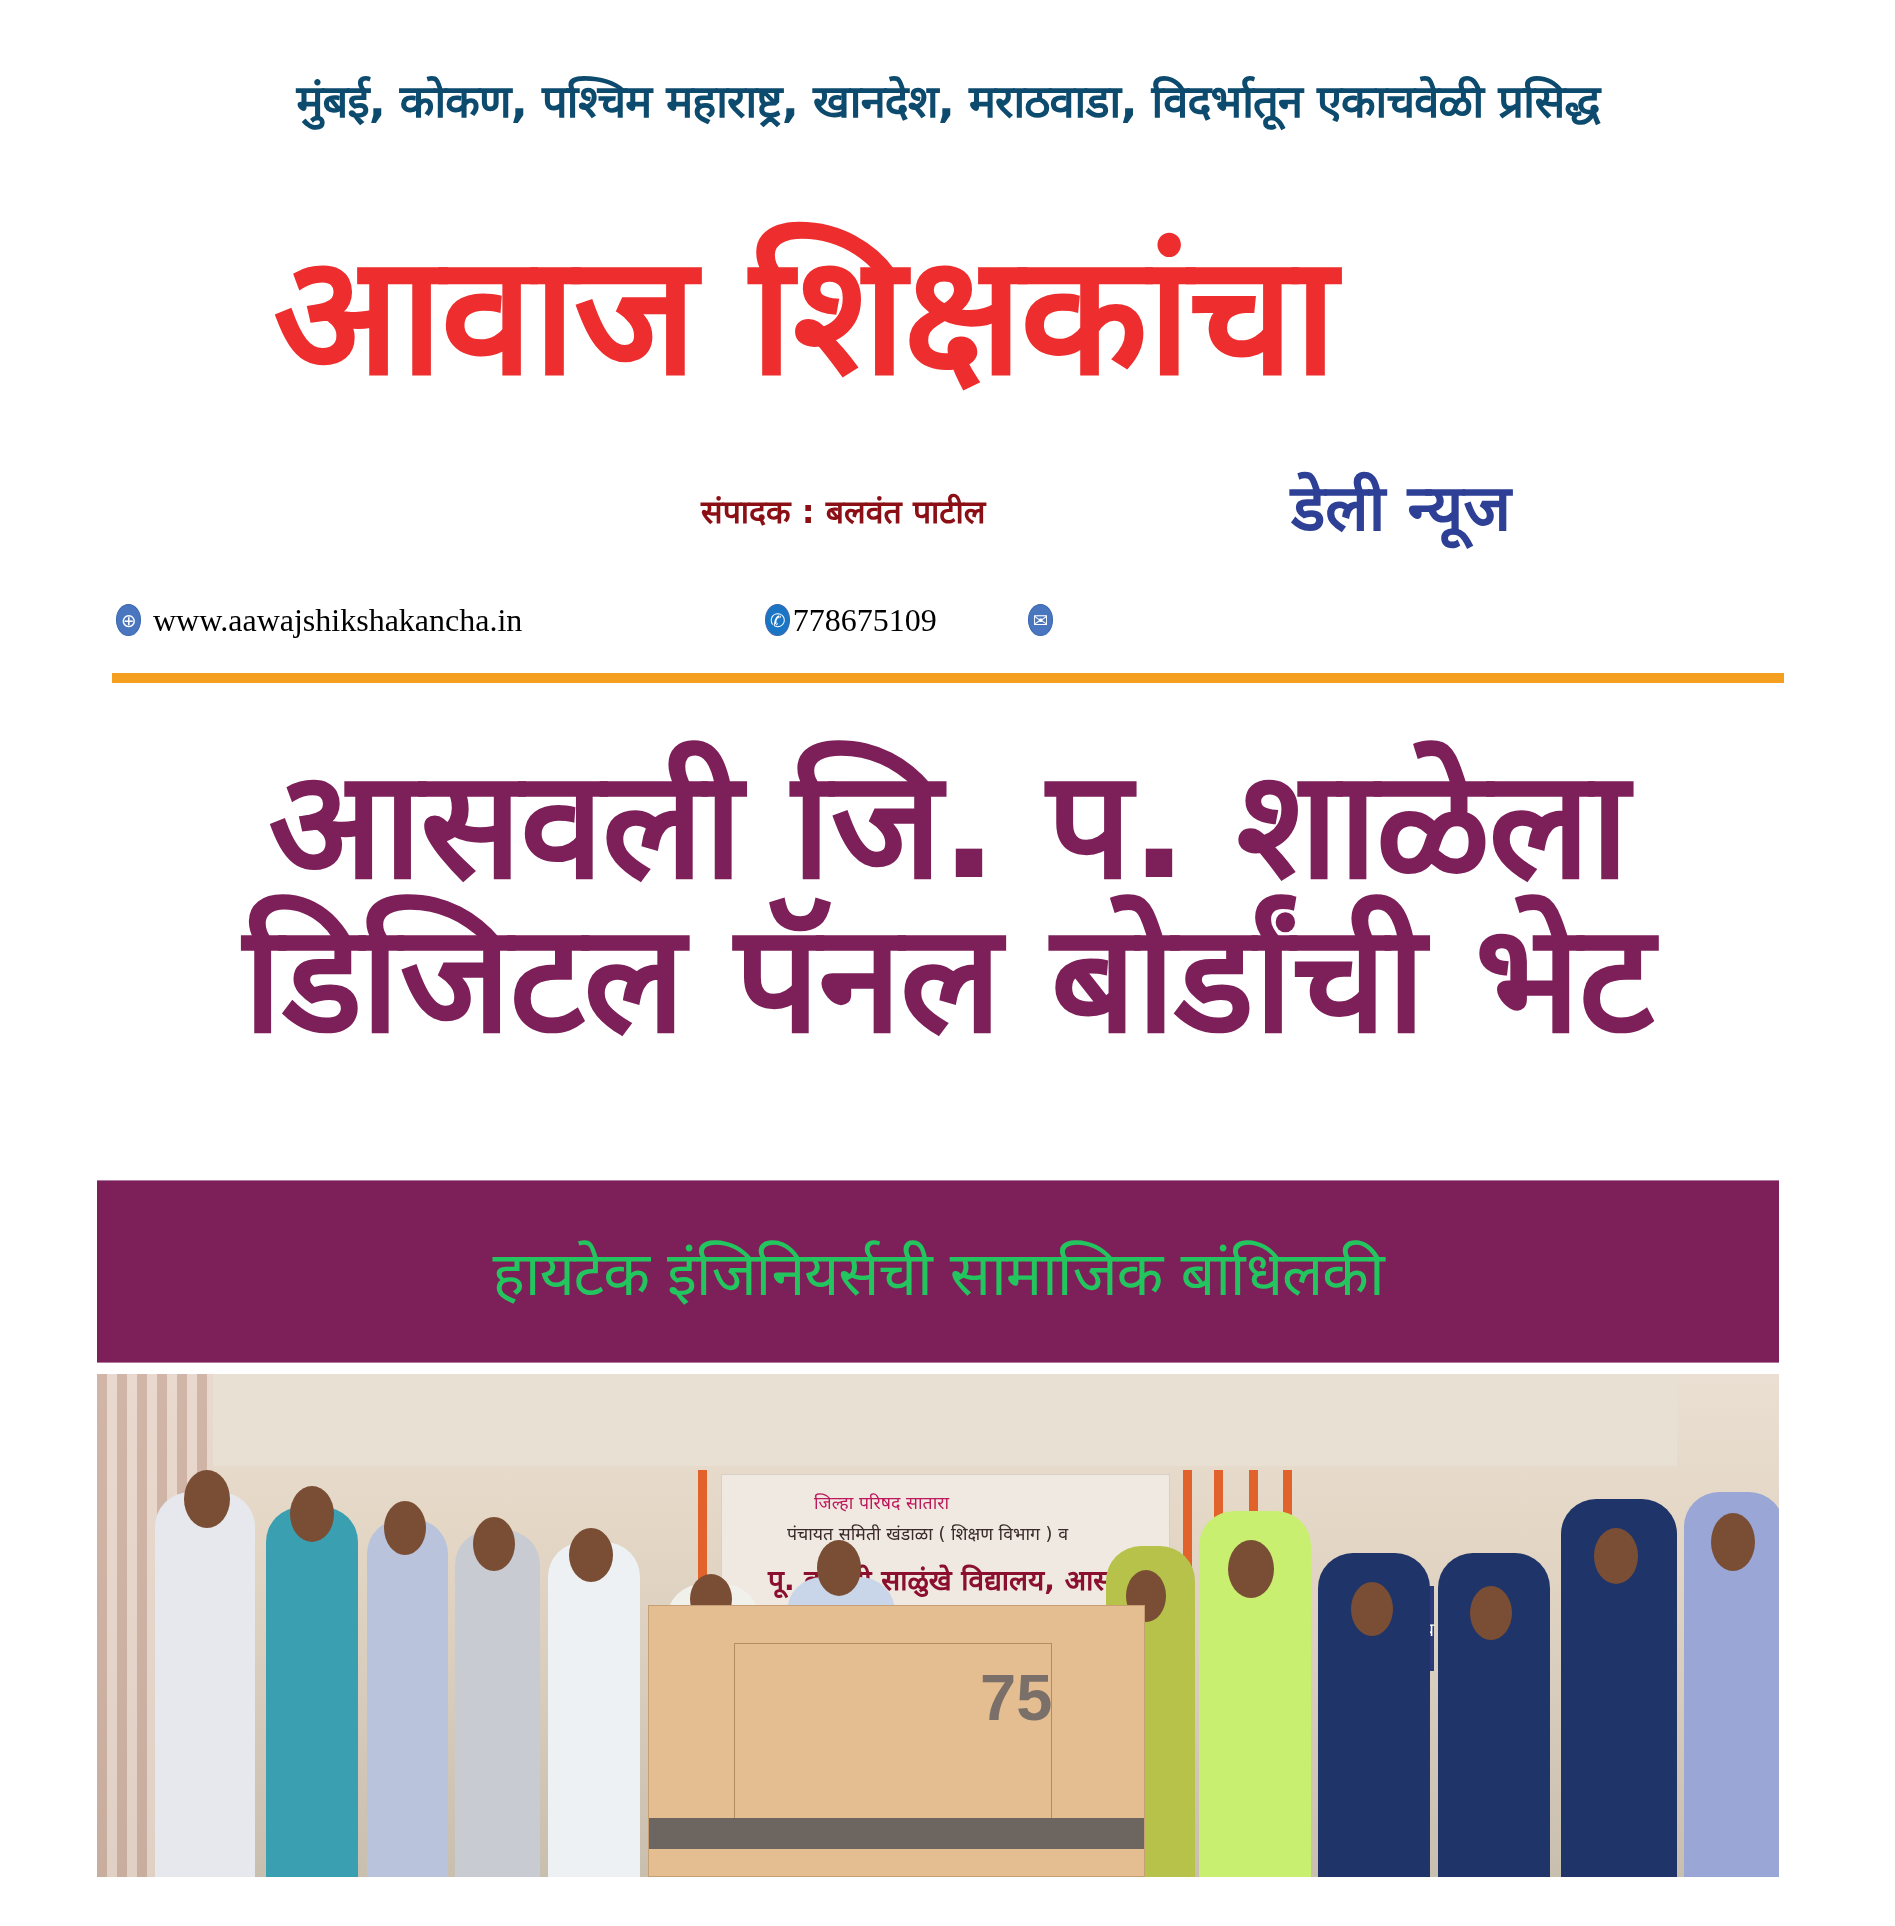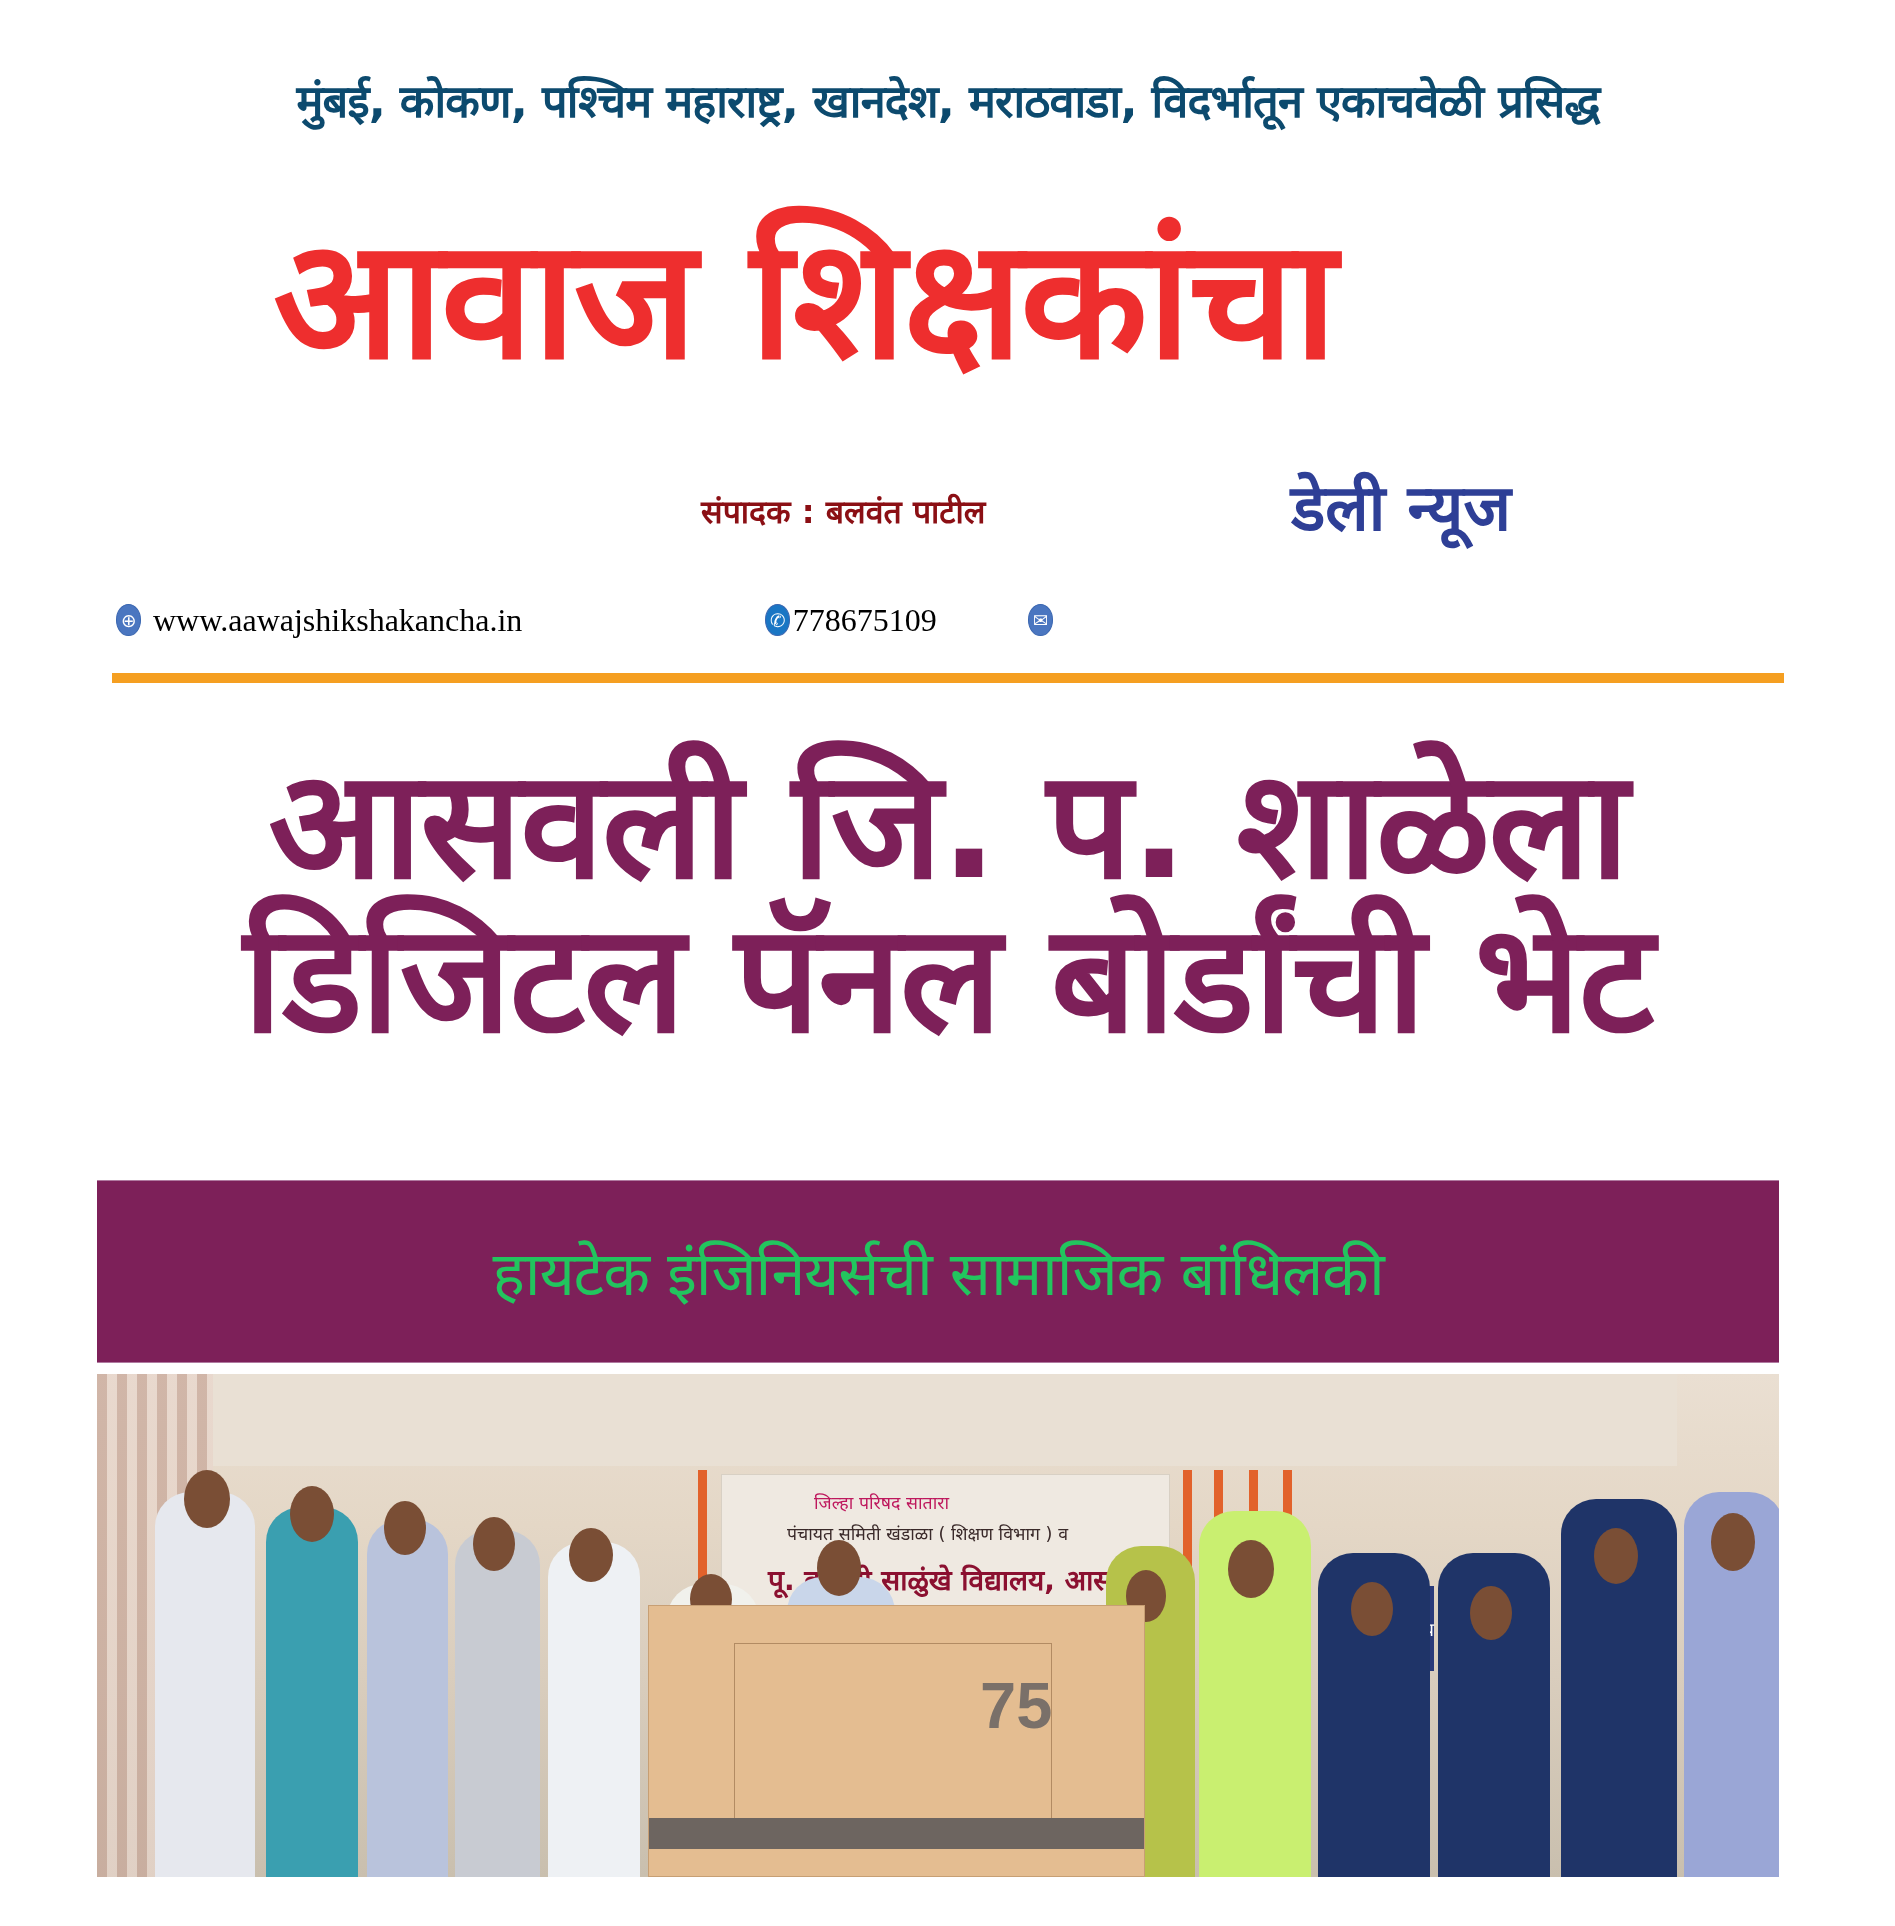--- a/index.html
+++ b/index.html
@@ -11,21 +11,21 @@
 
   
   .tagline {
     left: 0; width: 1896px; top: 69px; text-align: center;
     font-family: "DejaVu Sans", sans-serif; font-weight: bold;
     font-size: 45px; letter-spacing: -0.8px; color: #0c4a6e;
   }
 
   
   .masthead {
-    left: 0; width: 1608px; top: 200px; text-align: center;
+    left: 0; width: 1608px; top: 216px; text-align: center;
     font-family: "DejaVu Sans", sans-serif; font-weight: bold;
     font-size: 166px; line-height: 200px; color: #ee2e2e; letter-spacing: -2.3px;
   }
   .editor {
     left: 701px; top: 489px; font-size: 32px; font-weight: bold; color: #8b0f14;
     font-family: "DejaVu Sans", sans-serif;
   }
   .daily {
     left: 1291px; top: 462px; font-size: 64px; font-weight: bold; color: #2e3f96;
     font-family: "DejaVu Sans", sans-serif;
@@ -85,21 +85,21 @@
     position:absolute; left:1279px; top:212px; width:58px; height:85px; background:#2a3a7a;
     color:#fff; font-size:18.5px; display:flex; align-items:center; justify-content:center;
   }
   .person { position:absolute; bottom:0; border-radius: 35px 35px 0 0; }
   .head { position:absolute; border-radius:50%; background:#7a4e35; }
   .tvbox {
     position:absolute; left:551px; top:231px; width:497px; height:272px;
     background:#e4bd91; border:1.2px solid #c79f74; box-sizing:border-box;
   }
   .tvbox .inner { position:absolute; left:85px; top:37px; width:316px; height:193px; border:1.5px solid #b28b63; }
-  .tvbox .num { position:absolute; left:331px; top:62px; font-size:65px; font-weight:bold; color:#7a7069; font-family:"Liberation Sans",sans-serif; }
+  .tvbox .num { position:absolute; left:331px; top:54px; font-size:65px; font-weight:bold; color:#7a7069; font-family:"Liberation Sans",sans-serif; }
   .tvbox .strip { position:absolute; left:0; right:0; bottom:27px; height:31px; background:#6d6560; }
 
   
   .col { top: 1920px; font-family: "DejaVu Sans", sans-serif; font-size: 28.5px; line-height: 48px; color: #000; }
   .col .line { display:block; white-space: nowrap; }
   .c1 { left: 98px; width: 547px; }
   .c2 { left: 674px; width: 547px; }
   .c3 { left: 1242px; width: 547px; }
   .bold { font-weight: bold; }
   .ind { padding-left: 42px; }

